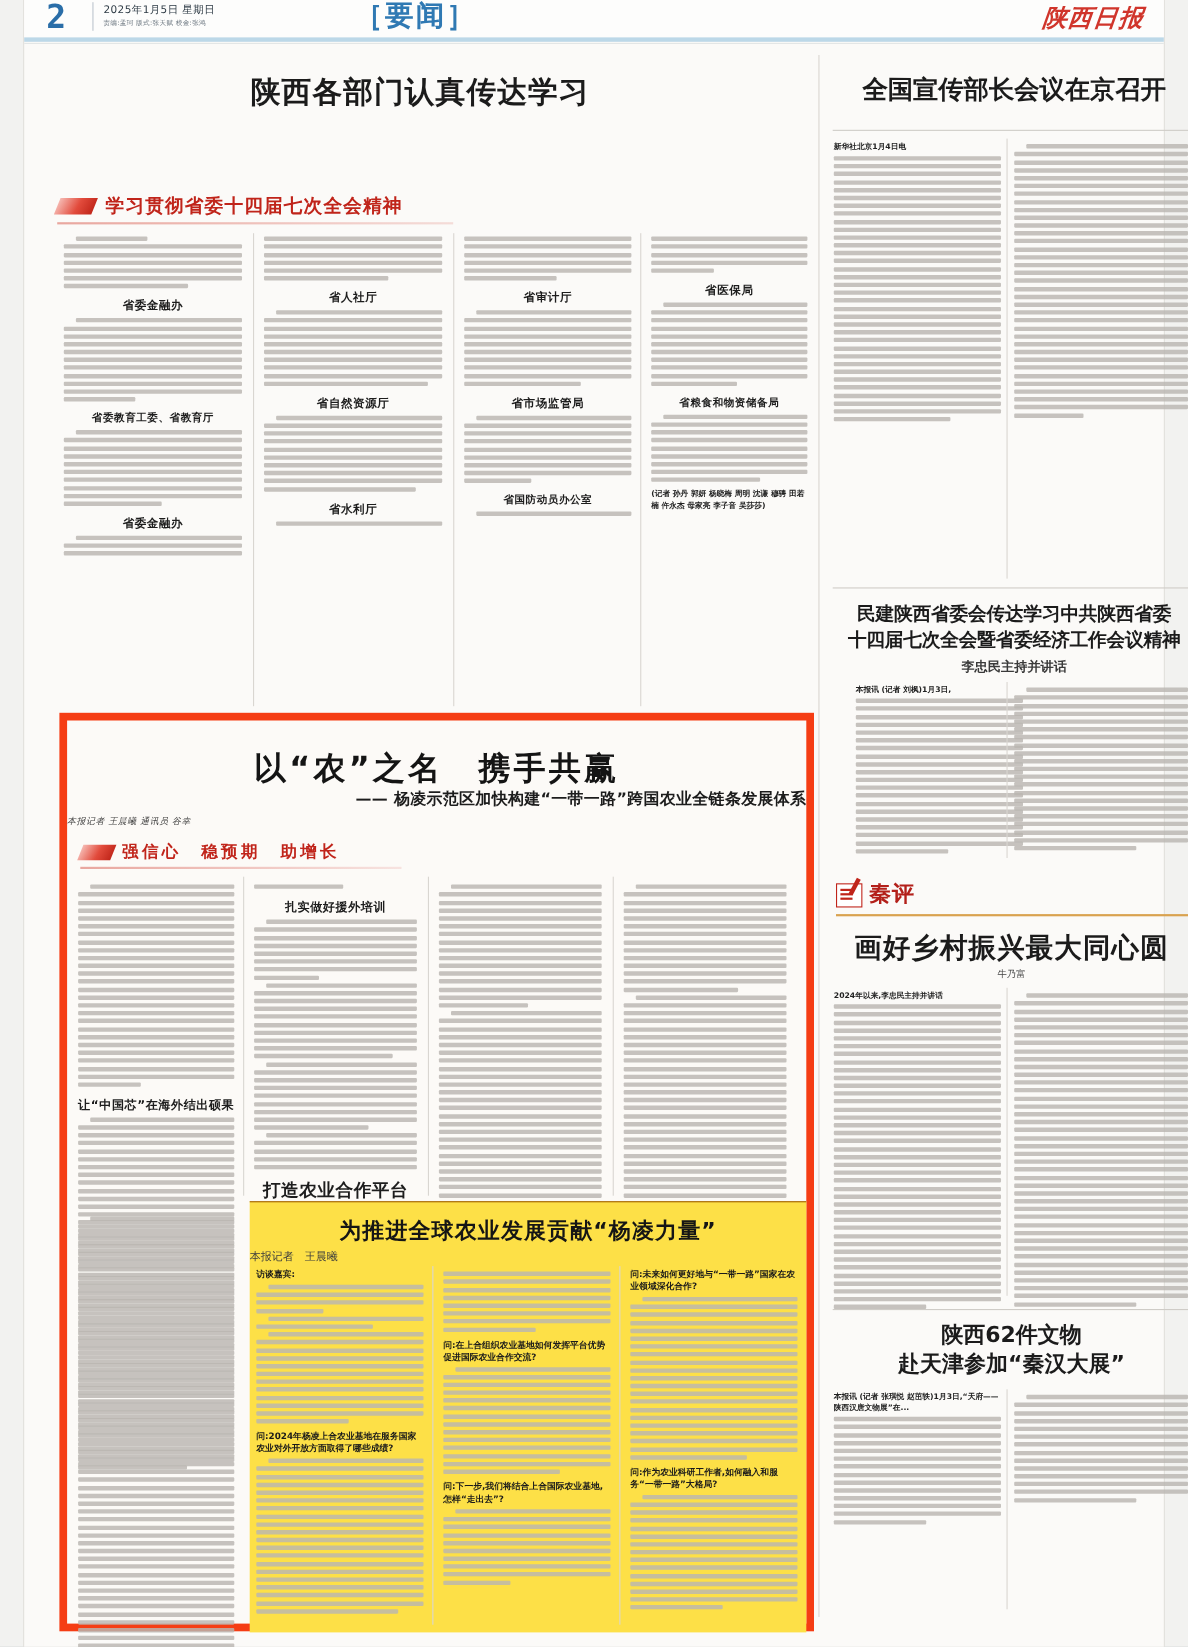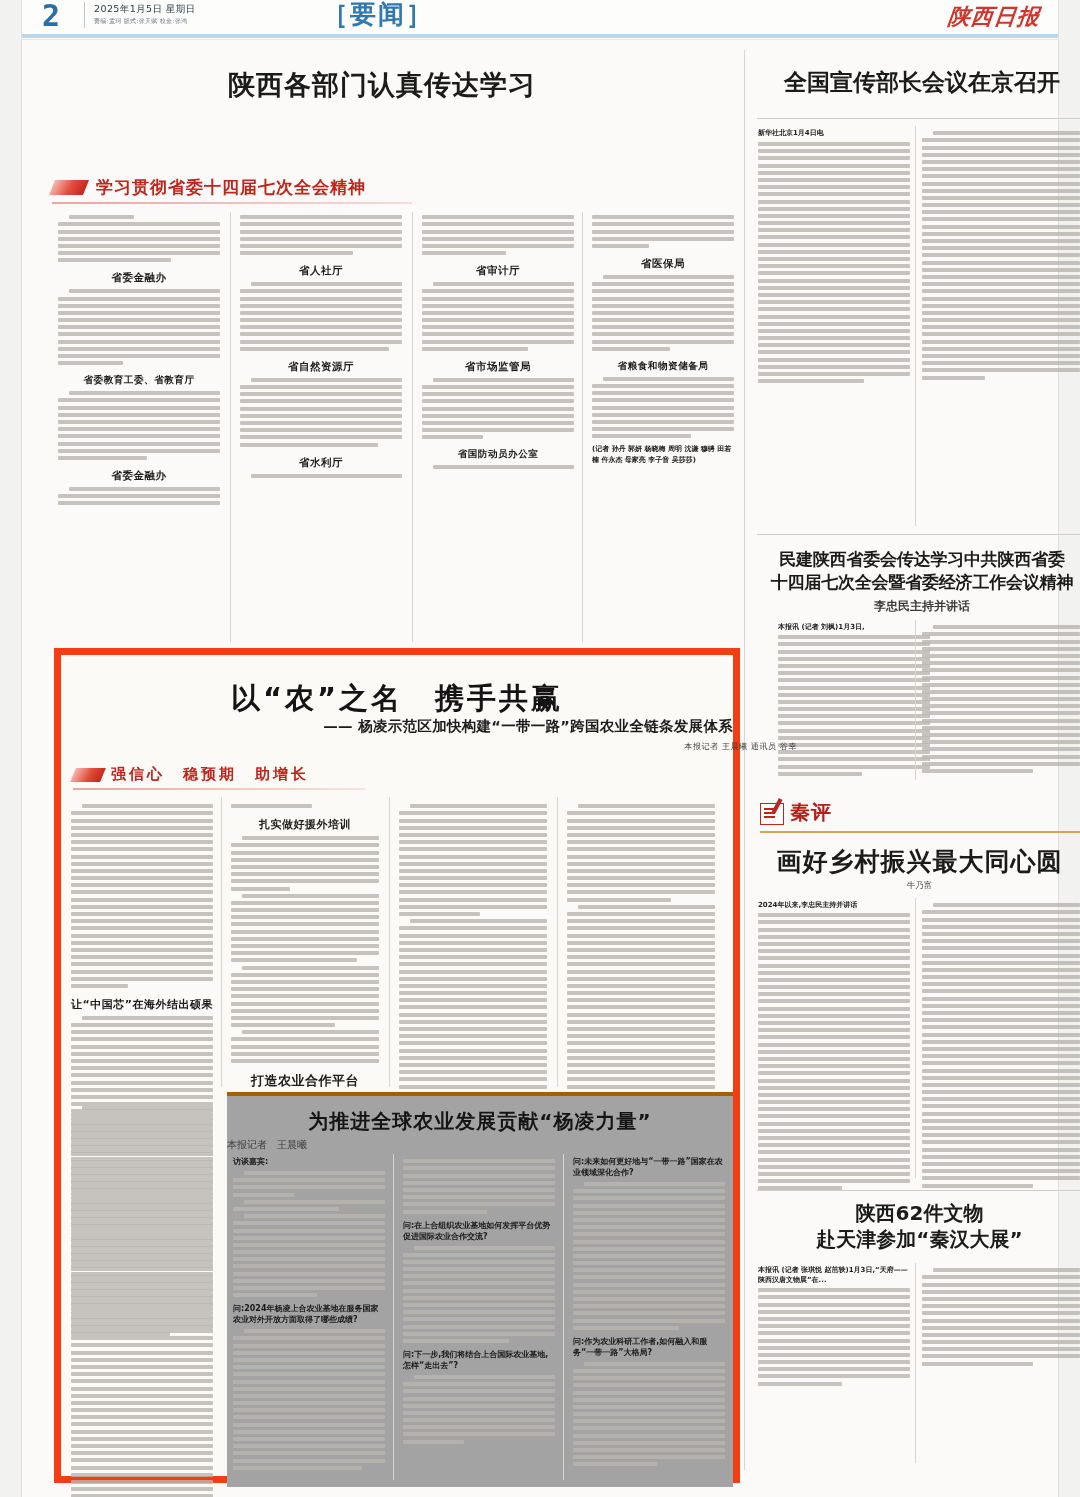--- a/index.html
+++ b/index.html
@@ -141,36 +141,36 @@
   }
   .f-title{
     position:absolute;left:0;top:24px;width:672px;text-align:center;
     font-size:29px;font-weight:bold;color:#141414;letter-spacing:3px;
   }
   .f-sub{
     position:absolute;left:0;top:62px;width:672px;text-align:right;
     font-size:14.5px;font-weight:bold;color:#1c1c1c;letter-spacing:.3px;
   }
   .f-byline{
-    position:absolute;left:0;top:86px;width:736px;text-align:right;
-    font-size:8px;color:#3d3d3d;letter-spacing:.6px;
+    position:absolute;left:0;top:86px;width:736px;text-align:left;
+    font-size:8px;color:#3d3d3d;letter-spacing:.6px;font-style:italic;
   }
   .f-band{position:absolute;left:12px;top:110px;width:300px;height:24px;}
   .f-band .sl{
     position:absolute;left:0;top:3px;width:30px;height:14px;
     background:linear-gradient(100deg,#f6b9b2 0%,#e24b3c 55%,#c1261a 100%);
     transform:skewX(-22deg);
   }
   .f-band .st{position:absolute;left:38px;top:0;font-size:15px;font-weight:bold;color:#c0241a;letter-spacing:3px;}
   .f-band .sline{position:absolute;left:0;bottom:-1px;width:292px;height:2px;background:linear-gradient(90deg,#e9a79f,#f7e3e0);}
 
   
   .interview{
     position:absolute;left:166px;top:437px;width:506px;height:391px;
-    background:#a3a3a3;border-top:4px solid #a16207;
+    background:#fde047;border-top:1px solid #a16207;
   }
   .iv-title{
     position:absolute;left:0;top:12px;width:506px;text-align:center;
     font-size:20px;font-weight:bold;color:#151515;letter-spacing:1px;
   }
   .iv-byline{position:absolute;left:0;top:42px;width:506px;text-align:left;font-size:10px;color:#3d3d3d;}
   .q{color:#1a1a1a;font-weight:bold;font-size:8px;}
 </style>
 </head>
 <body>
@@ -724,21 +724,21 @@
           <div class="tl"></div>
       <div class="tl"></div>
           <div class="tl"></div>
           <div class="tl"></div>
           <div class="tl s70"></div>
       <div class="tl i"></div>
           <div class="tl"></div>
           <div class="tl"></div>
           <div class="tl"></div>
           <div class="tl"></div>
-      <div class="sub" style="font-size:13px;">打造农业合作平台</div>
+      <div class="sub" style="font-size:16px;">打造农业合作平台</div>
       <div class="tl i"></div>
           <div class="tl"></div>
           <div class="tl"></div>
           <div class="tl"></div>
           <div class="tl"></div>
       <div class="tl"></div>
           <div class="tl"></div>
           <div class="tl"></div>
           <div class="tl"></div>
           <div class="tl"></div>

